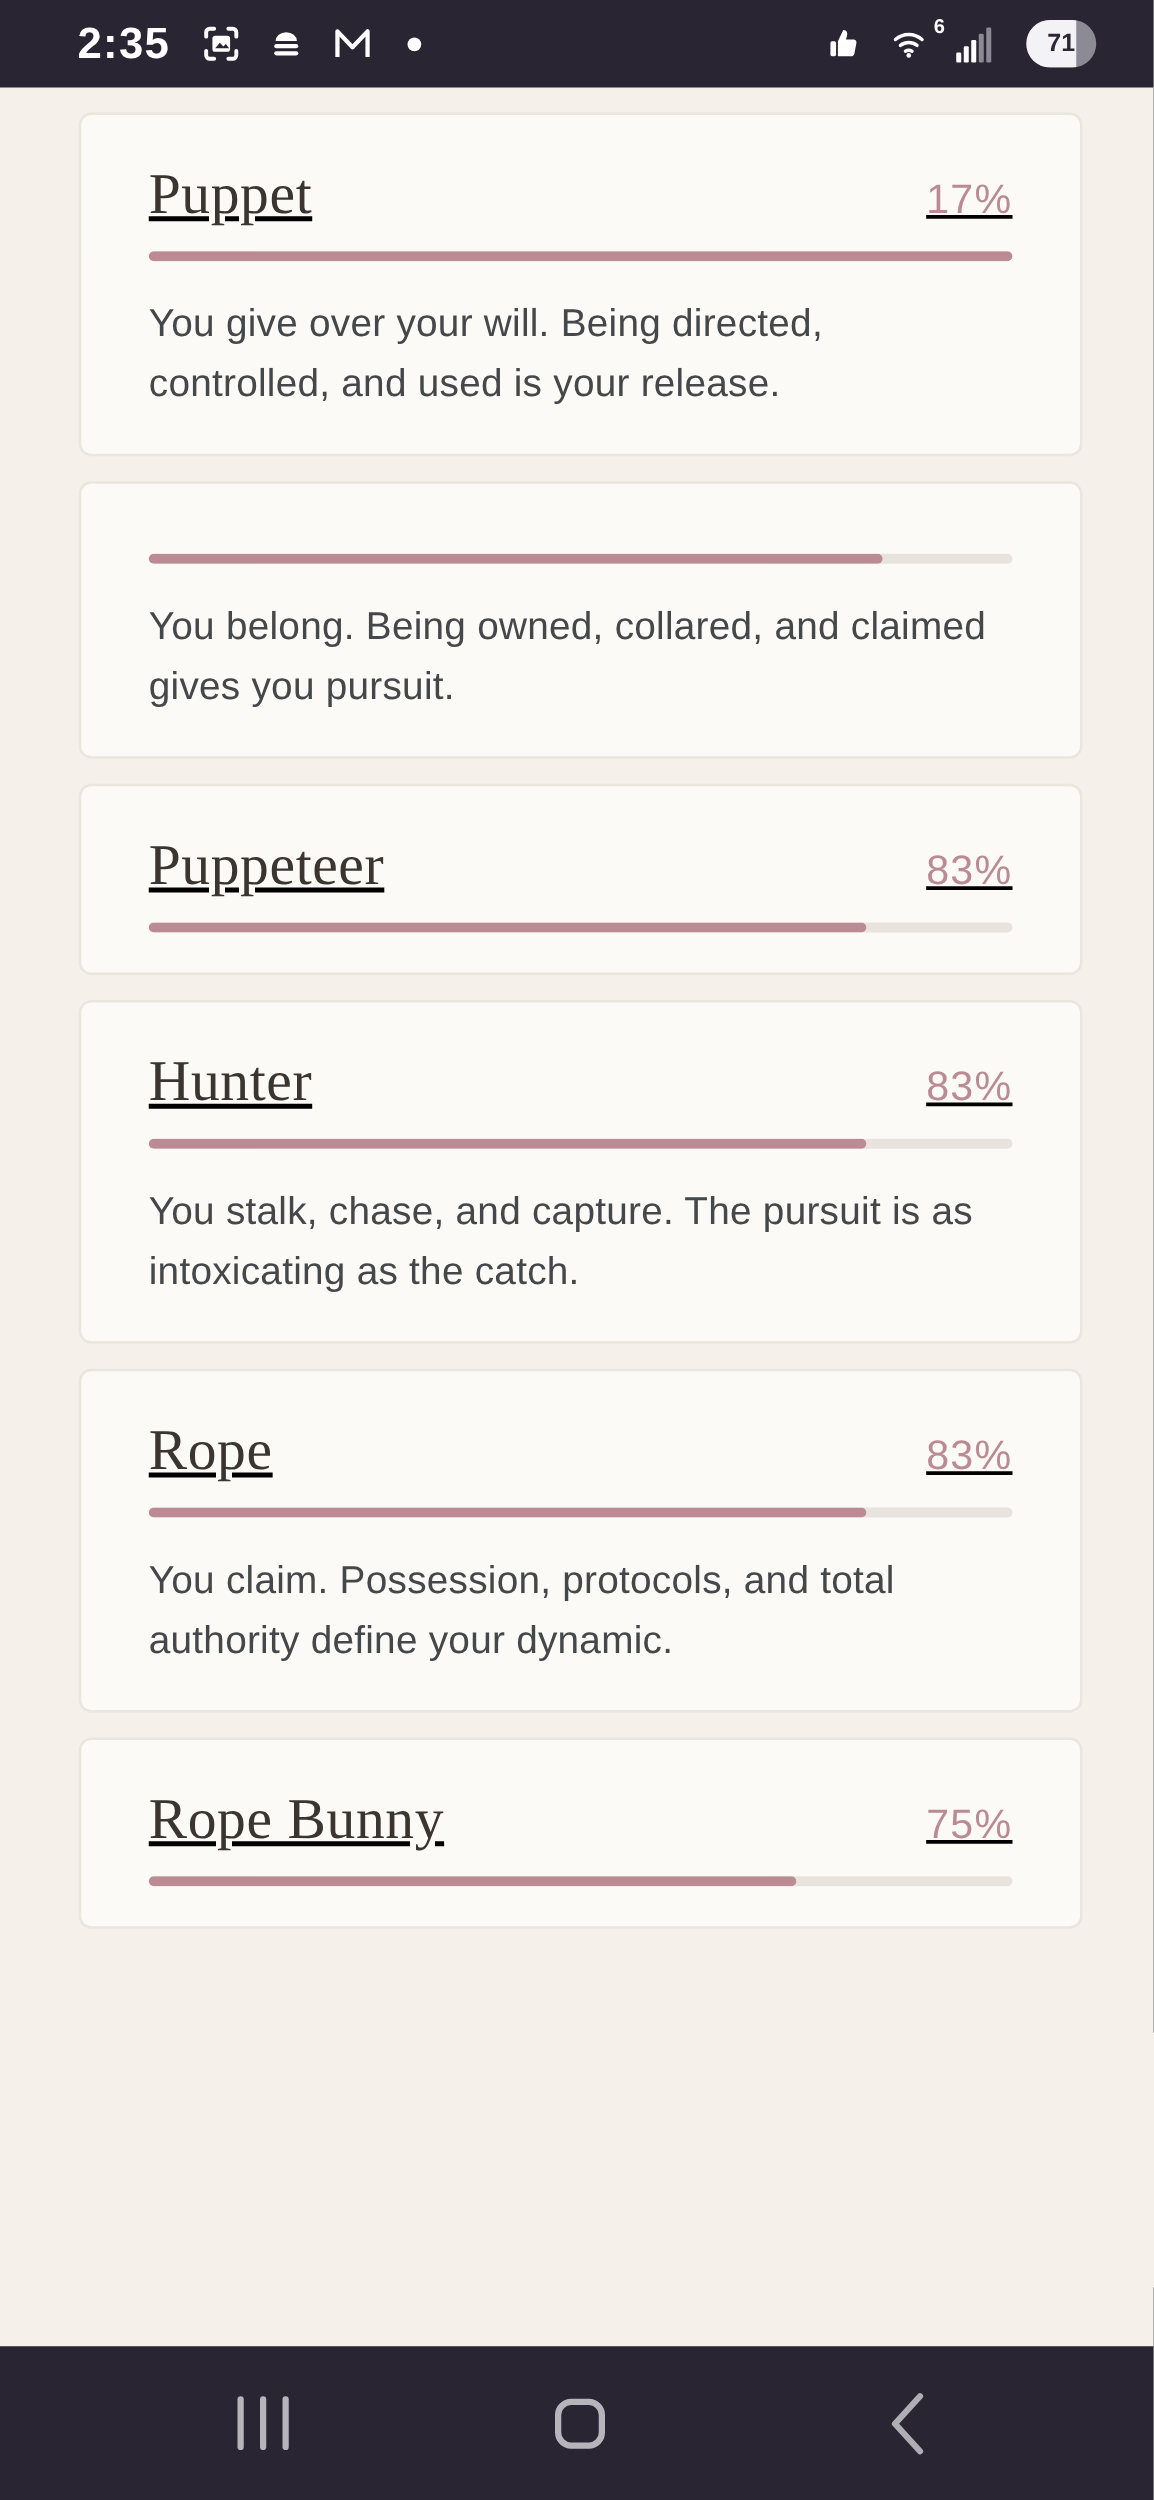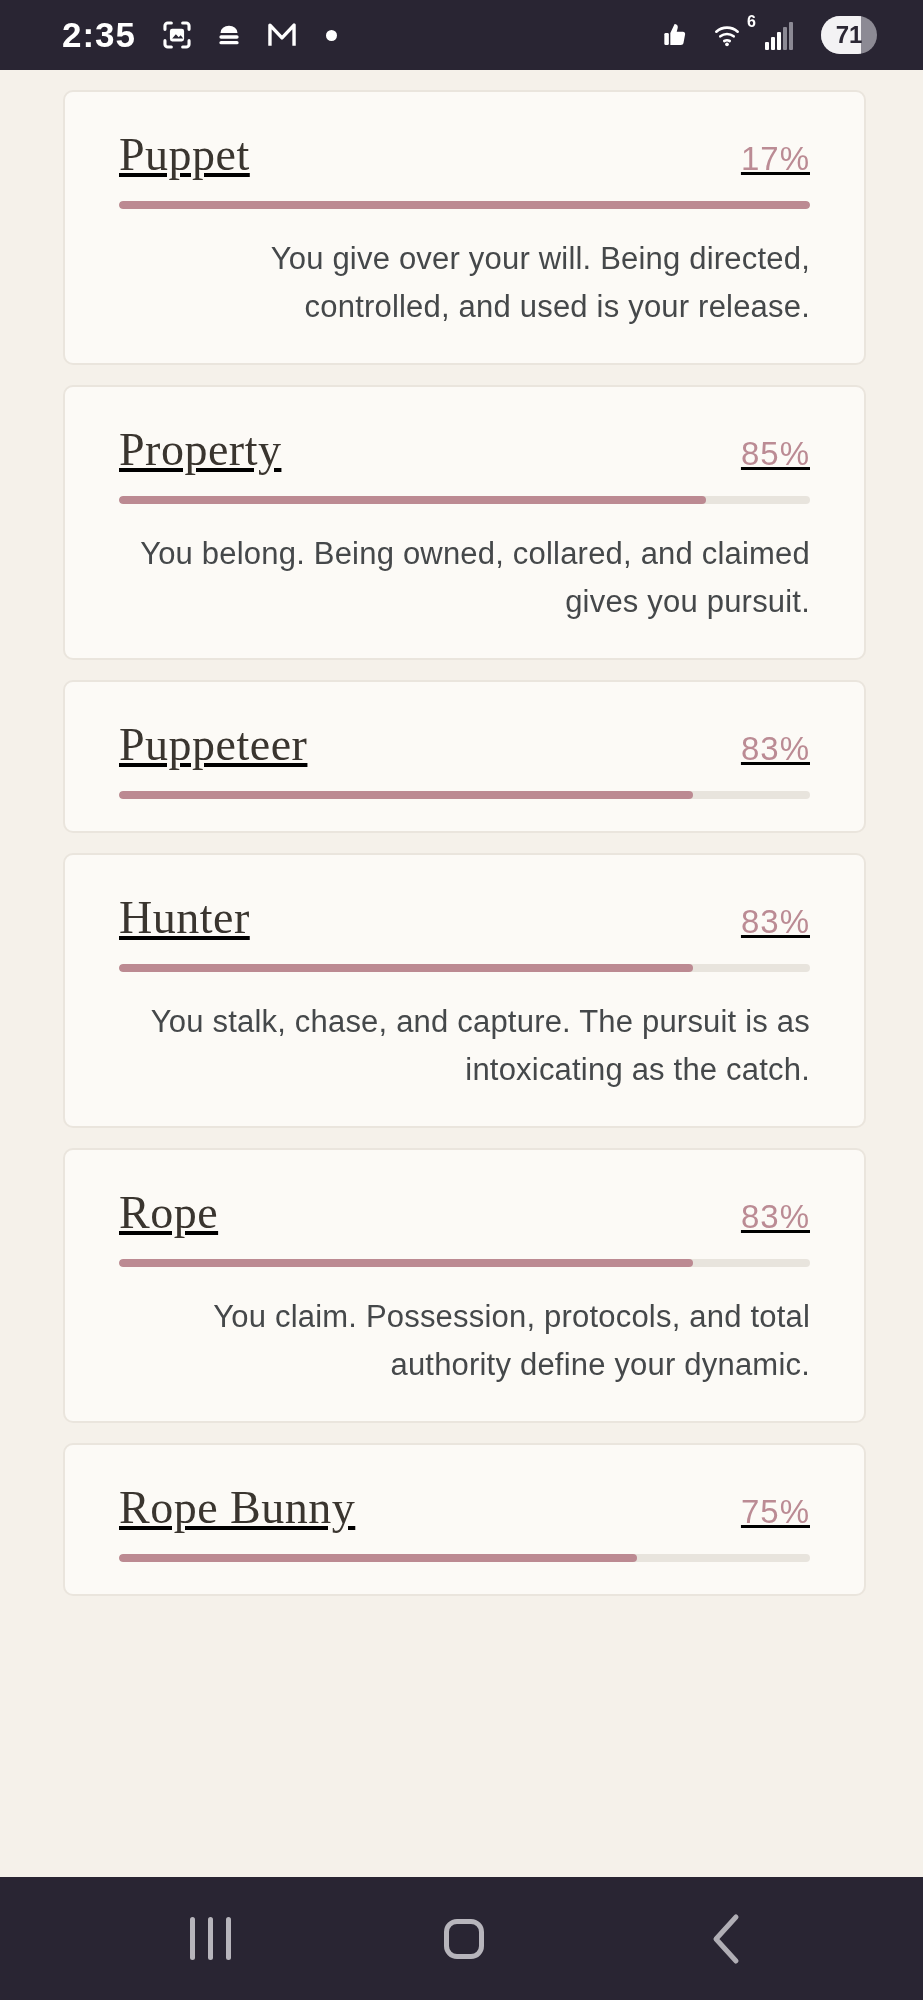--- a/index.html
+++ b/index.html
@@ -54,21 +54,21 @@
     overflow: hidden;
     margin-left: 6px;
   }
   .battery-fill {
     position: absolute; top: 0; left: 0; bottom: 0;
     background: #f3f2f4;
   }
   .battery-label {
     position: absolute; inset: 0;
     display: flex; align-items: center; justify-content: center;
-    font-size: 24px; font-weight: 700; color: #2b2734;
+    font-size: 20px; font-weight: 700; color: #2b2734;
   }
 
   
   .content {
     position: absolute;
     top: 70px; bottom: 123px; left: 0; right: 0;
     padding: 20px 57px 0 63px;
     overflow: hidden;
   }
   .card {
@@ -107,21 +107,20 @@
     height: 100%;
     border-radius: 4px;
     background: #bc8a92;
   }
   .card-desc {
     margin-top: 26px;
     font-size: 31px;
     line-height: 48px;
     color: #45484a;
     letter-spacing: 0.2px;
-    text-align: right;
   }
 
   
   .nav-bar {
     position: absolute;
     left: 0; right: 0; bottom: 0;
     height: 123px;
     background: #292533;
   }
   .nav-btn {
@@ -226,24 +225,20 @@
         <h2 class="card-title">Puppet</h2>
         <span class="card-percent">17%</span>
       </div>
       <div class="progress">
         <div class="progress-fill" style="width: 100%;"></div>
       </div>
       <p class="card-desc">You give over your will. Being directed, controlled, and used is your release.</p>
     </section>
 
     <section class="card">
-      <div class="card-header">
-        <h2 class="card-title">Property</h2>
-        <span class="card-percent">85%</span>
-      </div>
       <div class="progress">
         <div class="progress-fill" style="width: 85%;"></div>
       </div>
       <p class="card-desc">You belong. Being owned, collared, and claimed gives you pursuit.</p>
     </section>
 
     <section class="card">
       <div class="card-header">
         <h2 class="card-title">Puppeteer</h2>
         <span class="card-percent">83%</span>

